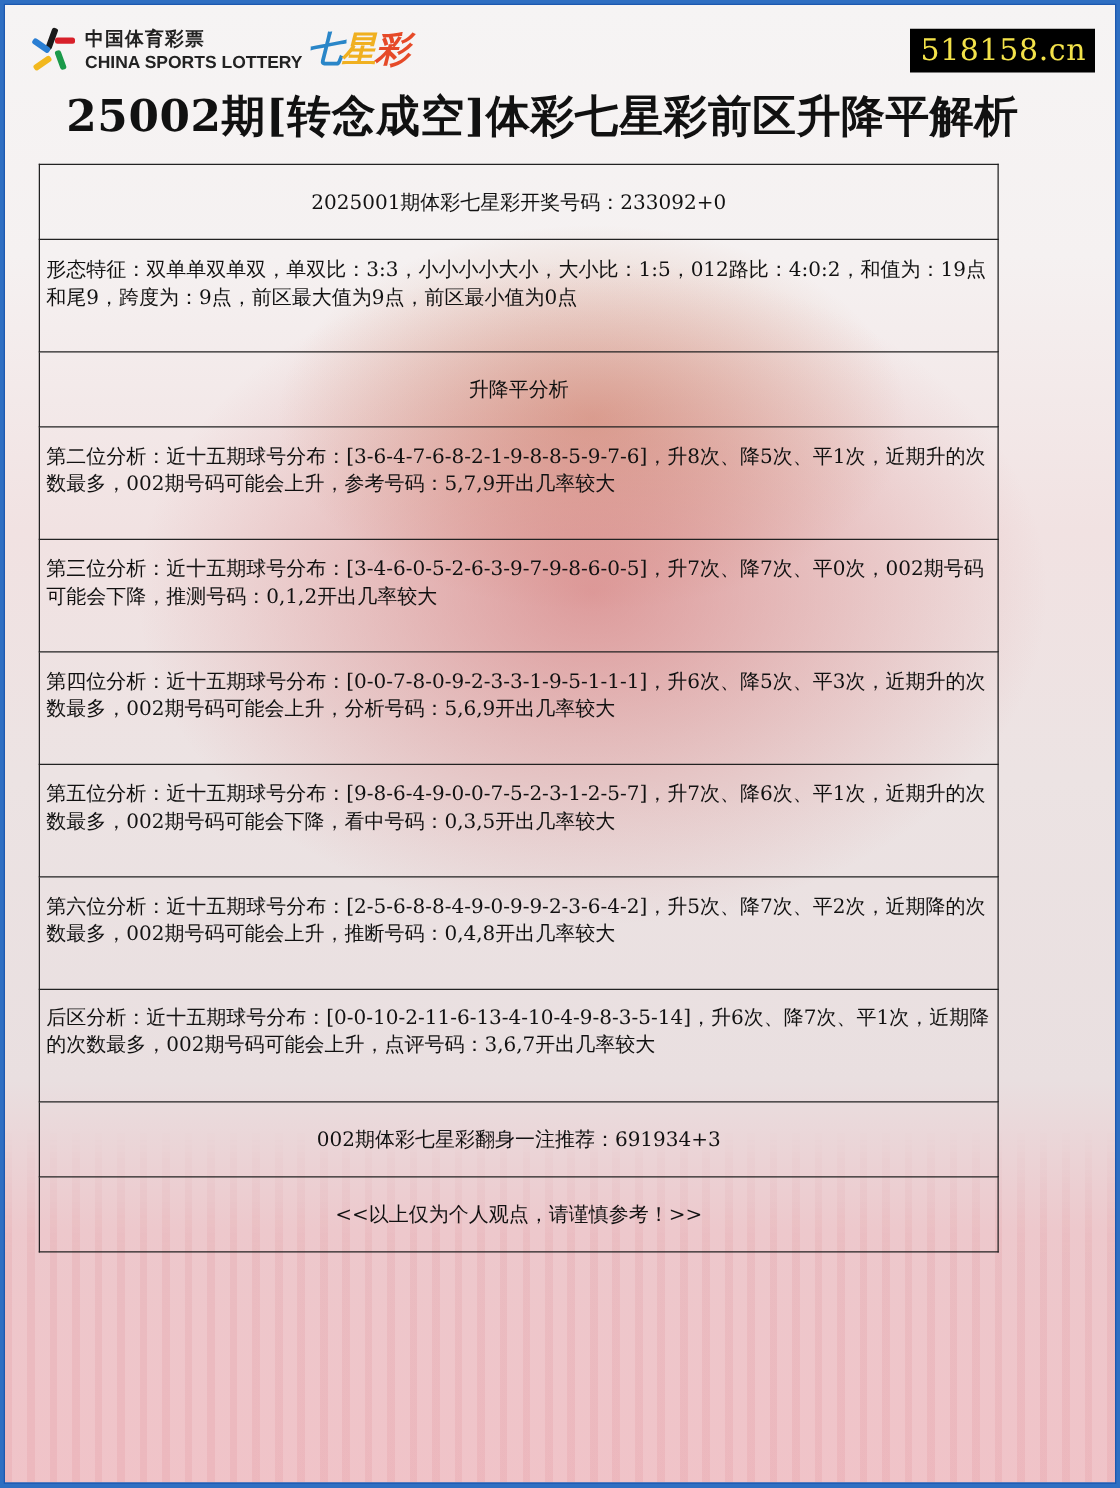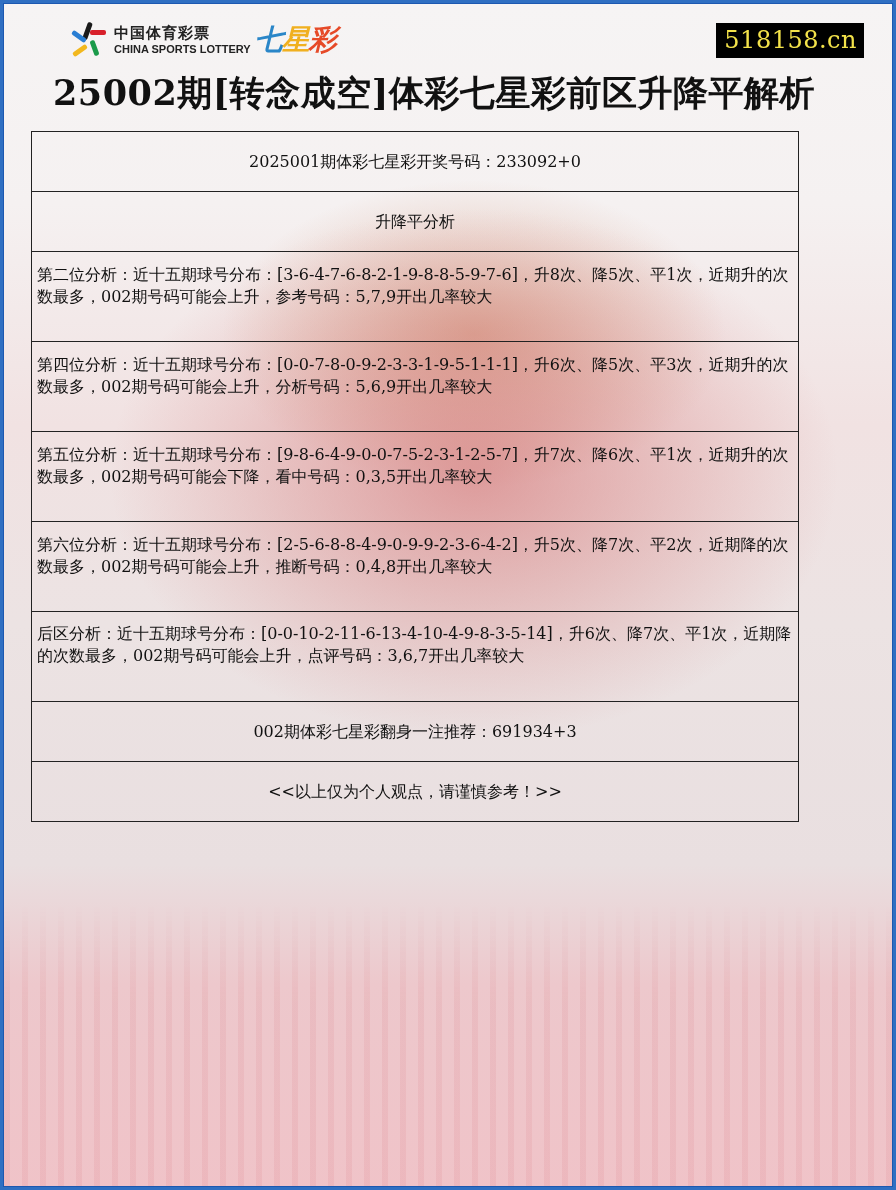--- a/index.html
+++ b/index.html
@@ -22,38 +22,37 @@
     .frame::after {
       content: "";
       position: absolute; inset: 0;
       background:
         repeating-linear-gradient(90deg, rgba(200,60,70,0.08) 0 6px, rgba(255,255,255,0) 6px 18px);
       pointer-events: none;
       mask-image: linear-gradient(180deg, transparent 0, transparent 900px, #000 1000px);
       -webkit-mask-image: linear-gradient(180deg, transparent 0, transparent 900px, #000 1000px);
     }
     .header {
-      position: absolute; left: 0; top: 0; right: 12px; height: 62px;
+      position: absolute; left: 0; top: 0; right: 0; height: 62px;
       z-index: 2;
-      margin-left: 46px;
     }
     .logo {
       position: absolute; left: 18px; top: 16px; height: 40px;
       display: flex; align-items: center;
     }
     .logo-mark { width: 40px; height: 40px; position: relative; }
     .logo-mark span { position: absolute; display: block; border-radius: 2px; }
     .lm-black { width: 5px; height: 18px; background: #1a1a1a; left: 17px; top: 2px; transform: rotate(20deg); }
     .lm-red { width: 16px; height: 5px; background: #d8202a; left: 22px; top: 10px; }
     .lm-blue { width: 16px; height: 5px; background: #2a7ed3; left: 3px; top: 14px; transform: rotate(35deg); }
     .lm-yellow { width: 16px; height: 5px; background: #f2b81e; left: 4px; top: 28px; transform: rotate(-35deg); }
     .lm-green { width: 5px; height: 16px; background: #1b9a4a; left: 24px; top: 20px; transform: rotate(-20deg); }
     .logo-text { margin-left: 6px; display: flex; flex-direction: column; line-height: 1; }
     .logo-cn { font-family: "DejaVu Sans", sans-serif; font-size: 15px; color: #222; letter-spacing: 1px; font-weight: bold; }
-    .logo-en { font-family: "Liberation Sans", sans-serif; font-size: 11px; color: #222; font-weight: bold; margin-top: 3px; }
+    .logo-en { font-family: "Liberation Sans", sans-serif; font-size: 14px; color: #222; font-weight: bold; margin-top: 3px; }
     .logo-qxc {
       margin-left: 4px;
       font-family: "DejaVu Sans", sans-serif; font-weight: bold; font-size: 28px; font-style: italic;
       letter-spacing: -1px;
     }
     .logo-qxc .c1 { color: #2a86c8; }
     .logo-qxc .c2 { color: #f0b020; }
     .logo-qxc .c3 { color: #e64a28; }
     .site-badge {
       position: absolute; right: 16px; top: 19px;
@@ -108,25 +107,31 @@
     <div class="site-badge">518158.cn</div>
   </div>
 
   <h1 class="page-title">25002期[转念成空]体彩七星彩前区升降平解析</h1>
 
   <table class="content-table">
     <tbody>
       <tr class="row-center">
         <td>2025001期体彩七星彩开奖号码：233092+0</td>
       </tr>
+      <tr class="row-text feature">
+        <td>形态特征：双单单双单双，单双比：3:3，小小小小大小，大小比：1:5，012路比：4:0:2，和值为：19点 和尾9，跨度为：9点，前区最大值为9点，前区最小值为0点</td>
+      </tr>
       <tr class="row-center">
         <td>升降平分析</td>
       </tr>
       <tr class="row-text">
         <td>第二位分析：近十五期球号分布：[3-6-4-7-6-8-2-1-9-8-8-5-9-7-6]，升8次、降5次、平1次，近期升的次数最多，002期号码可能会上升，参考号码：5,7,9开出几率较大</td>
+      </tr>
+      <tr class="row-text">
+        <td>第三位分析：近十五期球号分布：[3-4-6-0-5-2-6-3-9-7-9-8-6-0-5]，升7次、降7次、平0次，002期号码可能会下降，推测号码：0,1,2开出几率较大</td>
       </tr>
       <tr class="row-text">
         <td>第四位分析：近十五期球号分布：[0-0-7-8-0-9-2-3-3-1-9-5-1-1-1]，升6次、降5次、平3次，近期升的次数最多，002期号码可能会上升，分析号码：5,6,9开出几率较大</td>
       </tr>
       <tr class="row-text">
         <td>第五位分析：近十五期球号分布：[9-8-6-4-9-0-0-7-5-2-3-1-2-5-7]，升7次、降6次、平1次，近期升的次数最多，002期号码可能会下降，看中号码：0,3,5开出几率较大</td>
       </tr>
       <tr class="row-text">
         <td>第六位分析：近十五期球号分布：[2-5-6-8-8-4-9-0-9-9-2-3-6-4-2]，升5次、降7次、平2次，近期降的次数最多，002期号码可能会上升，推断号码：0,4,8开出几率较大</td>
       </tr>

